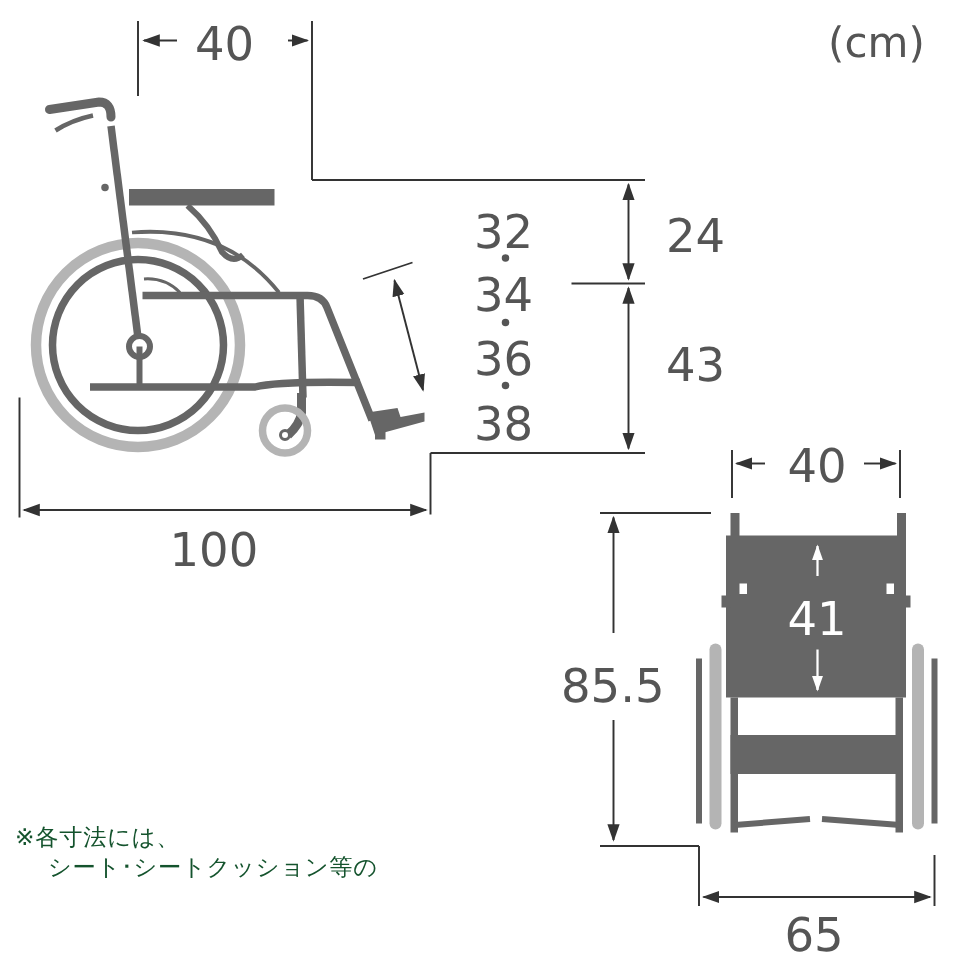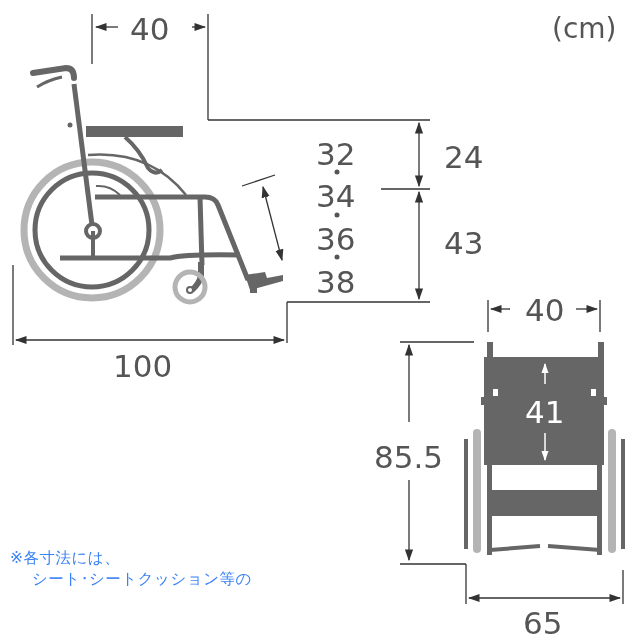--- a/index.html
+++ b/index.html
@@ -3,22 +3,22 @@
   <meta charset="utf-8">
   <style>
     html, body { margin: 0; padding: 0; background: #ffffff; }
     body { width: 640px; height: 640px; position: relative; overflow: hidden;
            font-family: "DejaVu Sans", sans-serif; color: #555555; }
     #diagram { position: absolute; left: 0; top: 0; width: 640px; height: 640px; }
     .dim { font-family: "DejaVu Sans", sans-serif; fill: #555555; }
     .dim-lg { font-size: 31px; }
     .unit { font-size: 28px; }
     .note { position: absolute; left: 10px; top: 548px; font-size: 15.5px; line-height: 21px;
-            color: #3b82f6; font-family: "DejaVu Sans", sans-serif; letter-spacing: 0.5px; }
-    .note .l2, .note .l3 { padding-left: 22px; }
+            color: #14532d; font-family: "DejaVu Sans", sans-serif; letter-spacing: 0.5px; }
+    .note .l2, .note .l3 { padding-left: 22px; font-family: Liberation Mono, monospace; }
     .white-text { fill: #ffffff; }
   </style>
 </head>
 <body>
 
 <svg id="diagram" viewBox="0 0 640 640" xmlns="http://www.w3.org/2000/svg">
   <defs>
     <marker id="arr" viewBox="0 0 10 10" refX="9" refY="5" markerWidth="9" markerHeight="9" orient="auto-start-reverse">
       <path d="M0,1.5 L10,5 L0,8.5 z" fill="#333333"></path>
     </marker>

